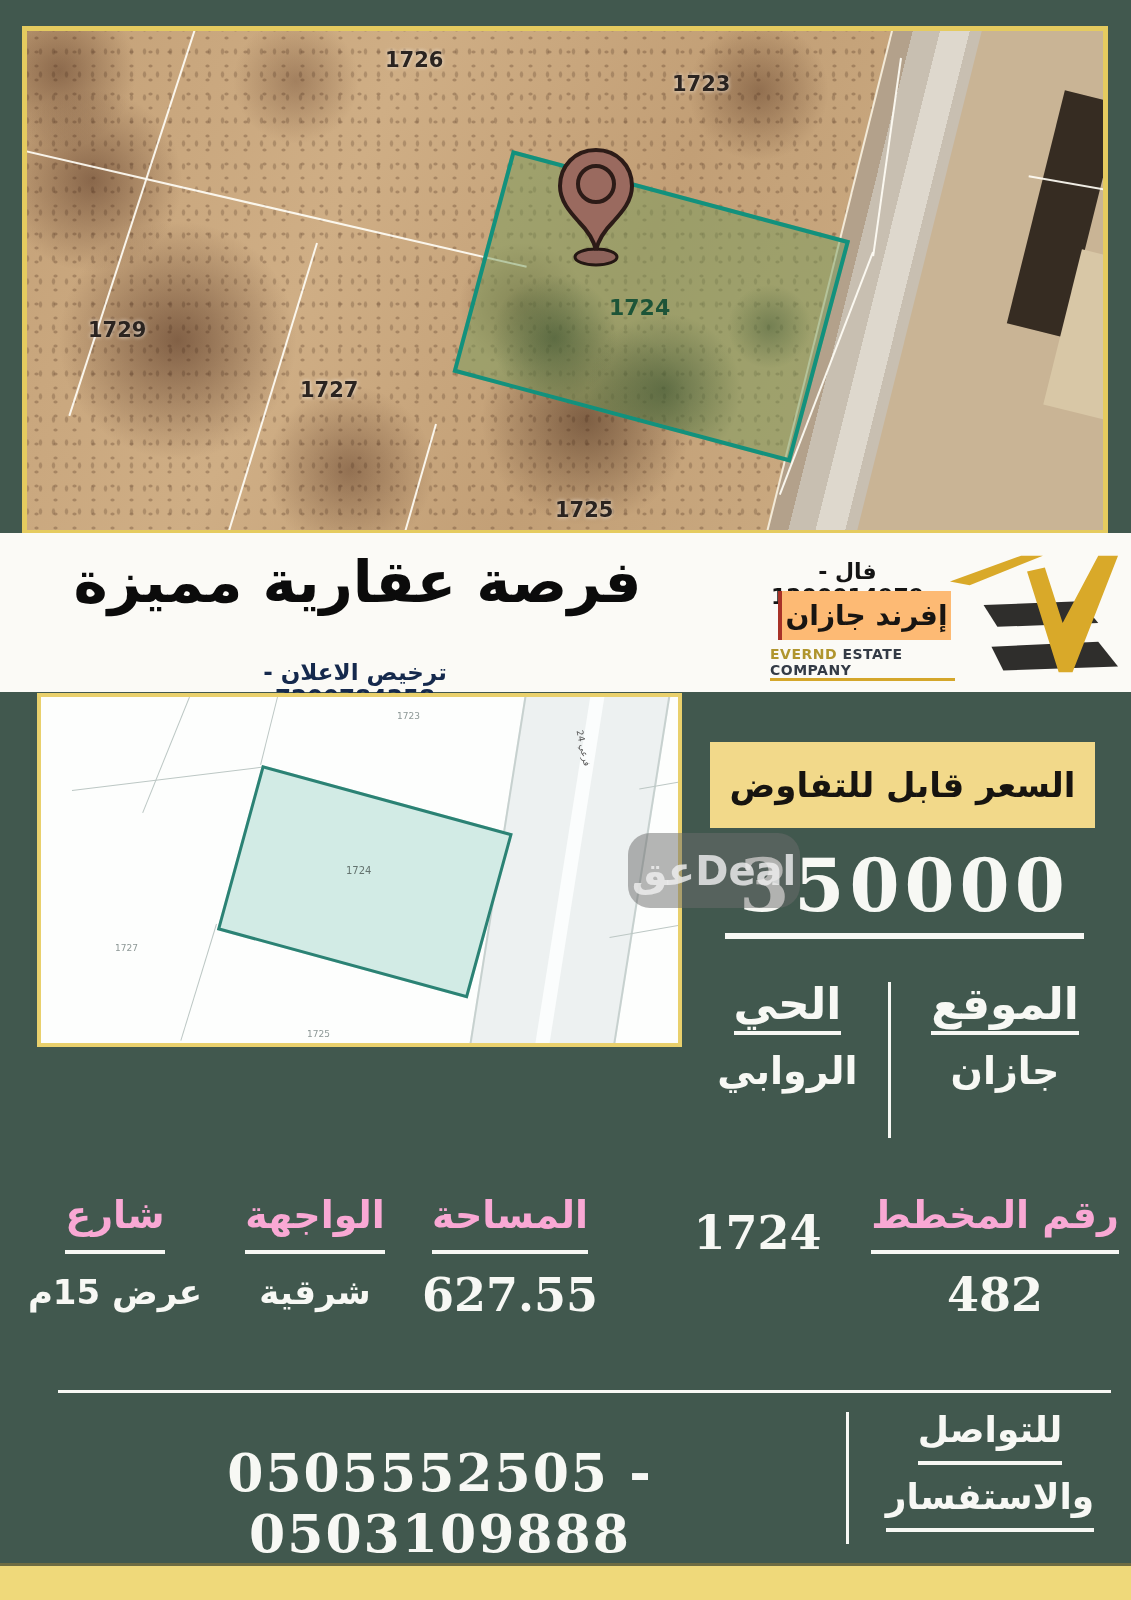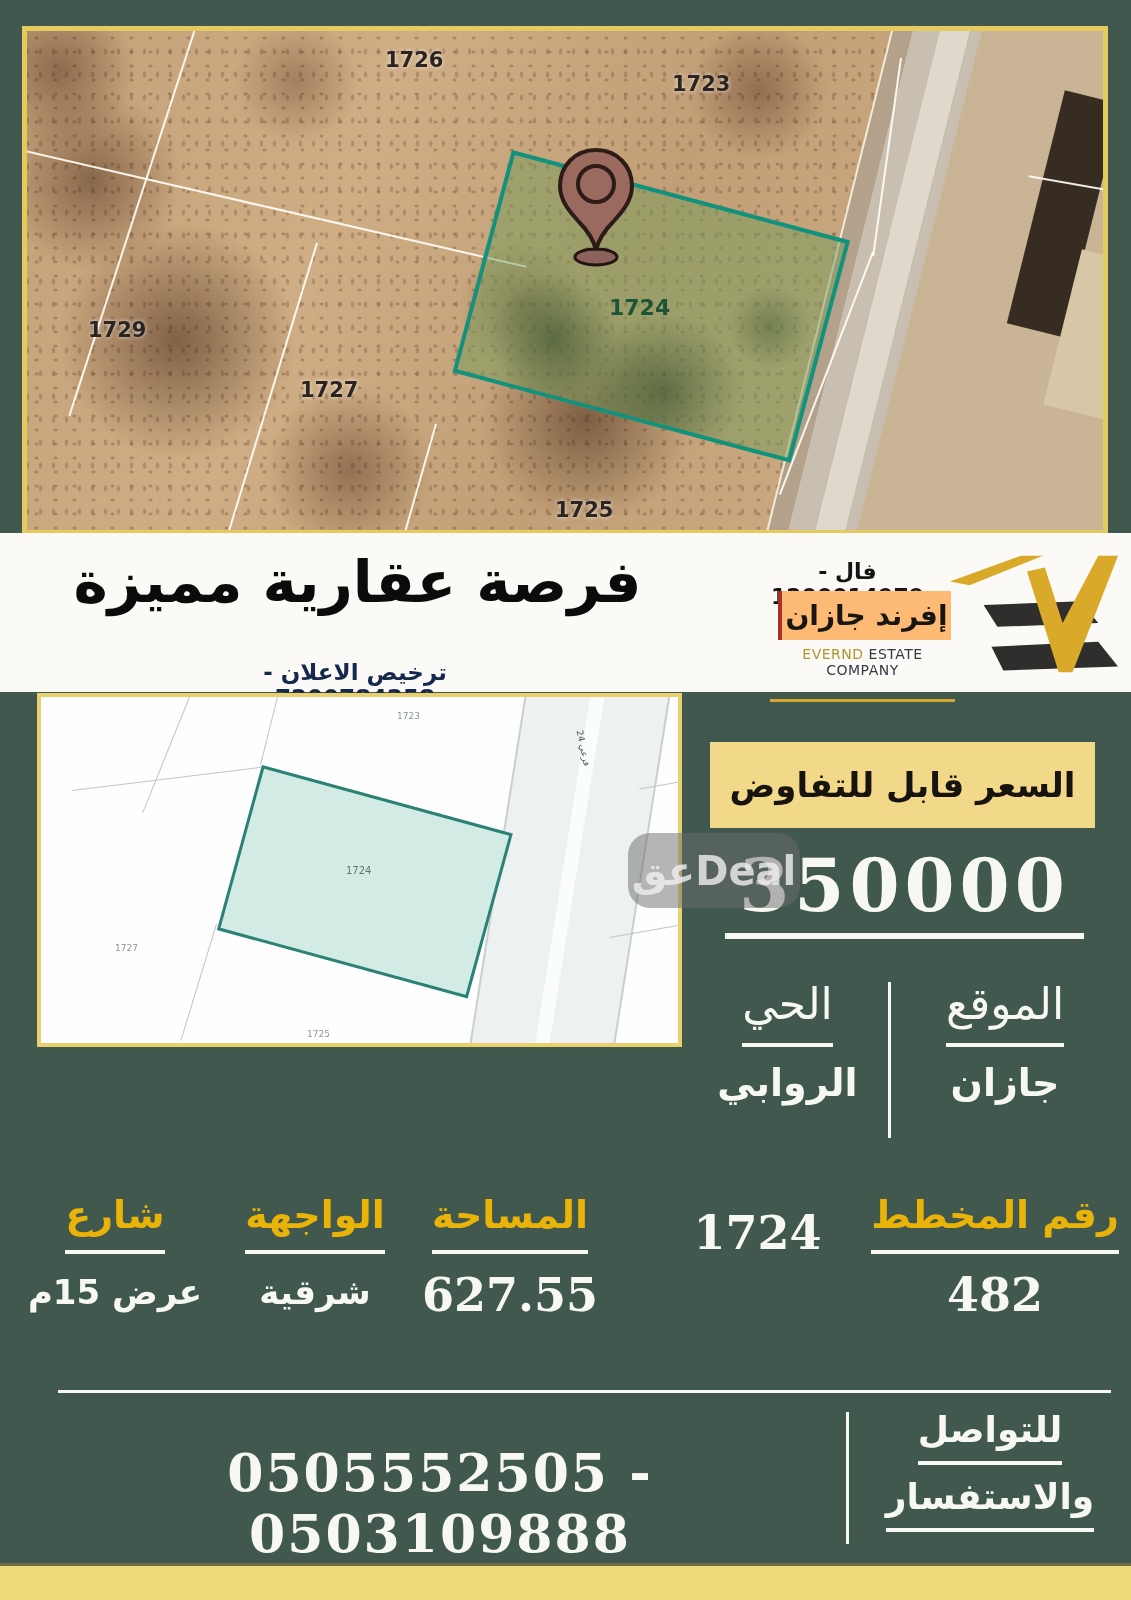--- a/index.html
+++ b/index.html
@@ -48,23 +48,23 @@
   .banner{position:absolute;left:0;top:533px;width:1131px;height:159px;background:#fbfaf6;}
   .title{position:absolute;left:30px;top:6px;width:655px;text-align:center;
          font-size:58px;font-weight:bold;color:#0b0b0b;line-height:1.5;}
   .license{position:absolute;left:205px;top:118px;width:300px;text-align:center;
          font-size:23px;font-weight:bold;color:#15294d;margin-top:8px;}
   .fal{position:absolute;left:745px;top:26px;width:205px;text-align:center;
          font-size:22px;font-weight:bold;color:#141414;}
   .brand-box{position:absolute;left:778px;top:58px;width:169px;height:49px;background:#fdba74;
          border-left:4px solid #a83228;text-align:center;line-height:49px;
          font-size:28px;font-weight:bold;color:#181512;}
-  .brand-en{position:absolute;left:770px;top:113px;width:185px;text-align:center;
-         font-size:14px;font-weight:normal;color:#343b46;letter-spacing:.5px;
-         border-bottom:3px solid #d4a62a;padding-bottom:21px;}
+  .brand-en{position:absolute;left:770px;top:113px;width:185px;text-align:left;
+         font-size:14px;font-weight:bold;color:#343b46;letter-spacing:.5px;
+         border-bottom:3px solid #d4a62a;padding-bottom:0;}
   .brand-en .lt{color:#b0952e;}
   .ev-logo{position:absolute;left:942px;top:10px;width:178px;height:145px;}
 
   
   .cad{position:absolute;left:37px;top:693px;width:637px;height:346px;background:#fdfefd;
        border:4px solid #e9d06c;overflow:hidden;}
   .cad-line{position:absolute;background:#bcc7c4;}
   .cad-label{position:absolute;font-size:9px;color:#8d9896;}
   .cad-road{position:absolute;left:455px;top:-30px;width:140px;height:430px;transform:rotate(9deg);
        background:#edf1f1;border-left:2px solid #c7d1cf;border-right:2px solid #c7d1cf;}
@@ -83,28 +83,28 @@
        font-size:34px;font-weight:bold;color:#171410;}
   .price{position:absolute;left:712px;top:846px;width:385px;text-align:center;}
   .price span{display:inline-block;font-family:"DejaVu Serif",serif;font-weight:bold;
        font-size:72px;color:#f7f8f4;letter-spacing:5px;
        border-bottom:6px solid #f7f8f4;padding:0 14px 8px 14px;line-height:1.1;}
   .watermark{position:absolute;left:628px;top:833px;width:172px;height:75px;border-radius:22px;
        background:rgba(108,108,108,.5);display:flex;align-items:center;justify-content:center;z-index:5;}
   .watermark span{font-size:40px;font-weight:bold;color:rgba(238,238,238,.82);}
   .loc-block{position:absolute;left:695px;top:978px;width:420px;height:160px;}
   .loc-col{position:absolute;top:0;height:100%;text-align:center;}
-  .loc-head span{display:inline-block;font-size:44px;font-weight:normal;color:#f7f8f4;
-       border-bottom:4px solid #f7f8f4;padding-bottom:12px;line-height:1.2;}
+  .loc-head span{display:inline-block;font-size:44px;font-weight:bold;color:#f7f8f4;
+       border-bottom:4px solid #f7f8f4;padding-bottom:0;line-height:1.2;}
   .loc-val{margin-top:14px;font-size:38px;font-weight:bold;color:#f7f8f4;}
   .vdiv{position:absolute;background:#f7f8f4;width:3px;}
 
   
   .det-col{position:absolute;text-align:center;}
-  .det-head span{display:inline-block;font-size:38px;font-weight:bold;color:#eab308;
+  .det-head span{display:inline-block;font-size:38px;font-weight:bold;color:#f9a8d4;
        border-bottom:4px solid #f7f8f4;padding-bottom:10px;line-height:1.25;white-space:nowrap;}
   .det-num{margin-top:14px;font-family:"DejaVu Serif",serif;font-size:46px;font-weight:bold;color:#f7f8f4;}
   .det-txt{margin-top:18px;font-size:34px;font-weight:bold;color:#f7f8f4;}
 
   
   .hdiv{position:absolute;left:58px;top:1390px;width:1053px;height:3px;background:#f7f8f4;}
   .contact-label{position:absolute;left:865px;top:1408px;width:250px;text-align:center;}
   .contact-label div{margin-bottom:10px;}
   .contact-label span{display:inline-block;font-size:36px;font-weight:bold;color:#f7f8f4;
        border-bottom:4px solid #f7f8f4;padding-bottom:10px;line-height:1.2;}

